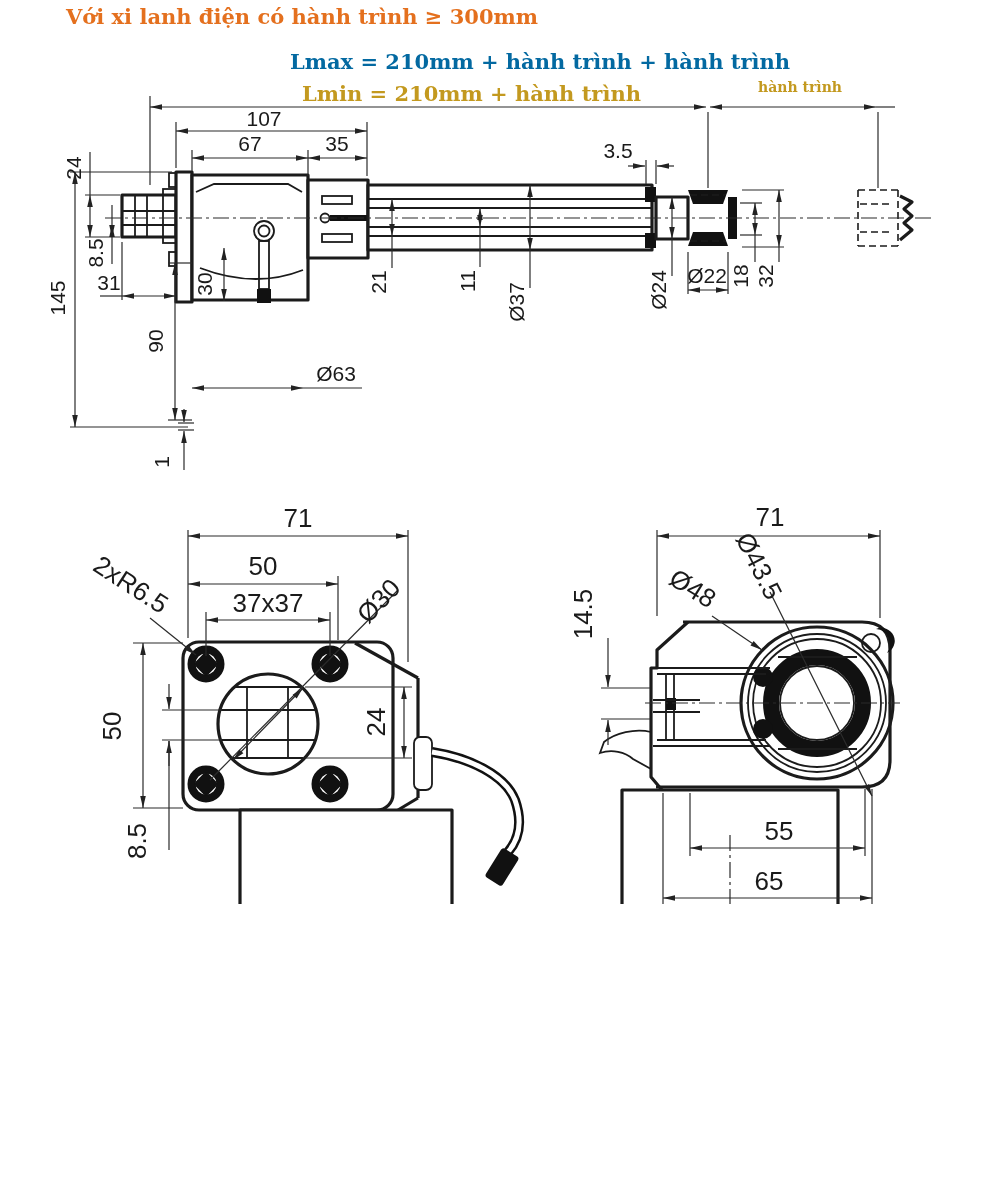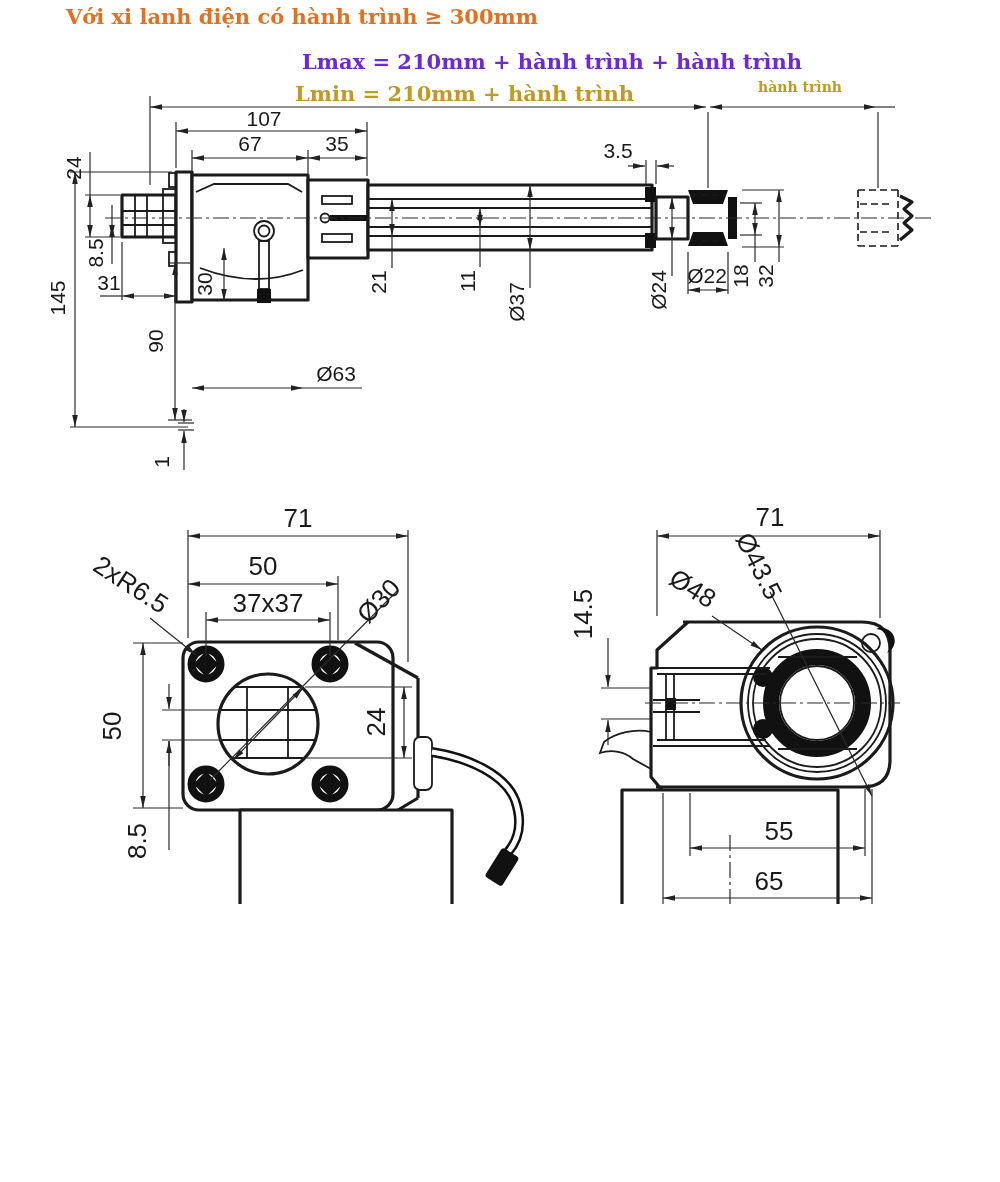--- a/index.html
+++ b/index.html
@@ -1,21 +1,21 @@
 <!DOCTYPE html>
 <html><head>
 <meta charset="utf-8">
 <style>
   html,body{margin:0;padding:0;background:#fff;}
   .page{position:relative;width:1000px;height:904px;background:#ffffff;overflow:hidden;
         font-family:"Liberation Sans",sans-serif;}
   .vn{position:absolute;font-family:"DejaVu Serif","Liberation Serif",serif;font-weight:bold;white-space:nowrap;}
   .title{left:66px;top:4px;font-size:21px;color:#e4701e;}
-  .lmax{left:302px;top:49px;font-size:21px;color:#6d28d9;}
-  .lmin{left:295px;top:81px;font-size:21px;color:#c3991f;}
+  .lmax{left:290px;top:49px;font-size:21px;color:#0369a1;}
+  .lmin{left:302px;top:81px;font-size:21px;color:#c3991f;}
   .stroke-lab{left:712px;top:79px;width:176px;text-align:center;font-size:14px;color:#c3991f;}
   svg{position:absolute;left:0;top:0;}
   .t{stroke:#1b1b1b;stroke-width:3.2;fill:none;stroke-linejoin:round;}
   .tf{stroke:#1b1b1b;stroke-width:3.2;fill:#fff;stroke-linejoin:round;}
   .m{stroke:#1b1b1b;stroke-width:1.8;fill:none;}
   .d{stroke:#2b2b2b;stroke-width:1.2;fill:none;}
   .hid{stroke:#1b1b1b;stroke-width:1.6;fill:none;stroke-dasharray:7 4;}
   .cl{stroke:#2b2b2b;stroke-width:1.2;fill:none;stroke-dasharray:16 4 3 4;}
   .blk{fill:#111;stroke:none;}
   .dt{font:21px "Liberation Sans",sans-serif;fill:#1a1a1a;text-anchor:middle;}

